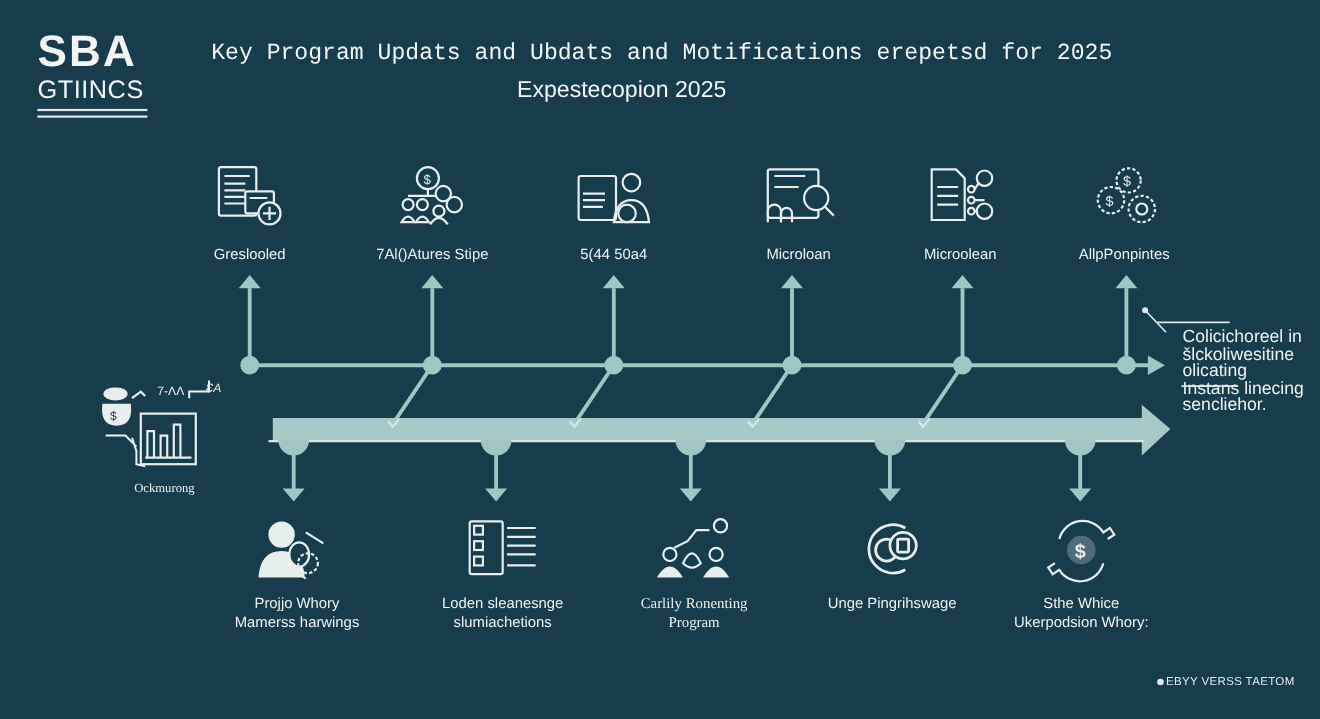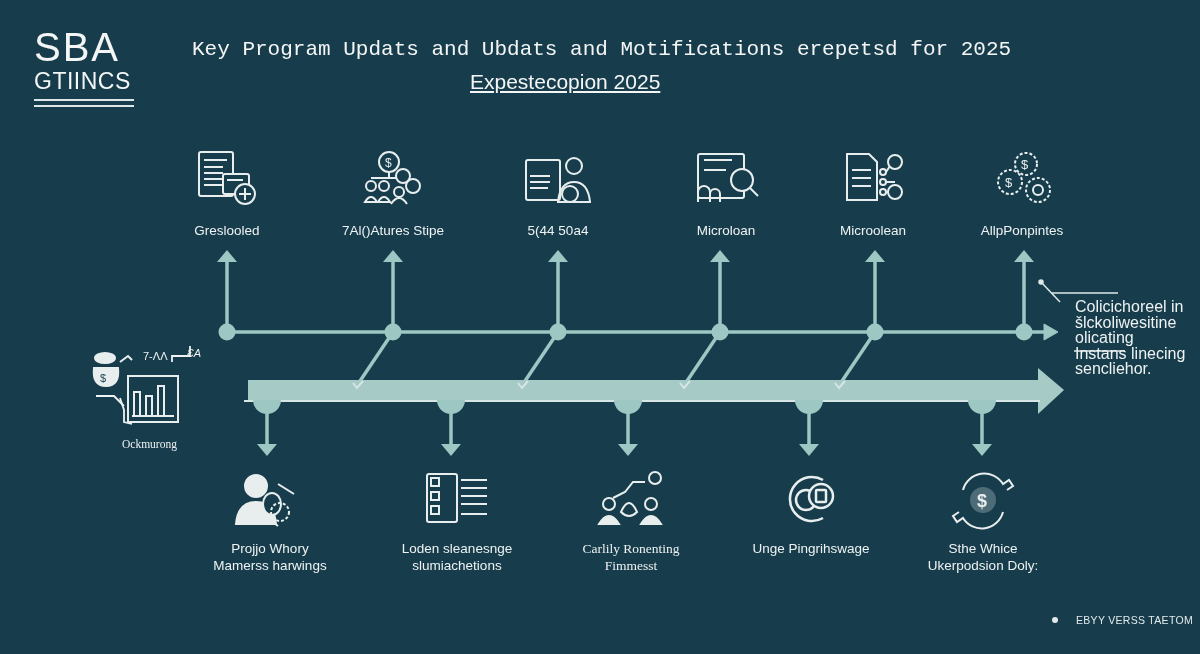--- a/index.html
+++ b/index.html
@@ -4,43 +4,43 @@
 <style>
   * { box-sizing: border-box; margin: 0; padding: 0; }
   html, body { width: 1200px; height: 654px; overflow: hidden; }
   body {
     background: #173d4d;
     font-family: "Liberation Sans", sans-serif;
     color: #f2f5f5;
     position: relative;
   }
   .logo { position: absolute; left: 34px; top: 28px; width: 100px; }
-  .logo-main { font-size: 40px; font-weight: normal; letter-spacing: 2px; line-height: 38px; color: #f4f6f6; }
+  .logo-main { font-size: 40px; font-weight: bold; letter-spacing: 2px; line-height: 38px; color: #f4f6f6; }
   .logo-sub { font-size: 23px; line-height: 26px; letter-spacing: 0.5px; color: #f4f6f6; margin-top: 2px; }
   .logo-rule { height: 2px; background: #dfe6e7; margin-top: 5px; width: 100px; }
   .logo-rule + .logo-rule { margin-top: 4px; }
 
   .title-1 { position: absolute; left: 192px; top: 38px; font-size: 21px; white-space: nowrap; color: #f4f6f6; font-family: Liberation Mono, monospace; }
-  .title-2 { position: absolute; left: 470px; top: 70px; font-size: 21px; white-space: nowrap; color: #f4f6f6; text-decoration: underline; }
+  .title-2 { position: absolute; left: 470px; top: 70px; font-size: 21px; white-space: nowrap; color: #f4f6f6; }
 
   svg.diagram { position: absolute; left: 0; top: 0; }
 
   .node { position: absolute; width: 180px; text-align: center; }
   .node .icon { margin: 0 auto; display: block; }
   .node-label { font-size: 13.5px; color: #eef2f2; line-height: 17px; }
   .top-node .node-label { margin-top: 12px; }
   .bottom-node .node-label { margin-top: 10px; }
 
   .side-note { position: absolute; left: 1075px; top: 299px; width: 120px; font-size: 16px; line-height: 15.5px; color: #eef2f2; }
 
   .left-label { position: absolute; left: 122px; top: 438px; font-size: 11.5px; color: #eef2f2; font-family: Liberation Serif, serif; }
   .left-mini { position: absolute; left: 143px; top: 350px; font-size: 11px; color: #eef2f2; }
   .left-mini2 { position: absolute; left: 187px; top: 347px; font-size: 11px; color: #eef2f2; font-style: italic; }
 
-  .legend { position: absolute; left: 1052px; top: 614px; font-size: 10.5px; color: #e3e9ea; display: flex; align-items: center; gap: 18px; letter-spacing: 0.3px; }
+  .legend { position: absolute; left: 1052px; top: 614px; font-size: 10.5px; color: #e3e9ea; display: flex; align-items: center; gap: 2px; letter-spacing: 0.3px; }
   .legend-dot { width: 6px; height: 6px; border-radius: 50%; background: #e3e9ea; display: inline-block; }
 </style>
 </head>
 <body>
 
 <div class="logo">
   <div class="logo-main">SBA</div>
   <div class="logo-sub">GTIINCS</div>
   <div class="logo-rule"></div>
   <div class="logo-rule"></div>
@@ -282,21 +282,21 @@
       <circle cx="18" cy="34" r="6"></circle>
       <path d="M8,54 q10,-16 20,0 z" fill="#e8eeee"></path>
       <circle cx="60" cy="34" r="6"></circle>
       <path d="M50,54 q10,-16 20,0 z" fill="#e8eeee"></path>
       <path d="M30,42 q8,-18 16,0 q-8,8 -16,0 z"></path>
       <polyline points="22,28 34,22 42,12 54,12"></polyline>
       <circle cx="64" cy="8" r="6"></circle>
     </g>
   </svg>
   <div class="node-label">Carlily Ronenting</div>
-  <div class="node-label" style="margin-top:0">Fimmesst</div>
+  <div class="node-label" style="margin-top:0">Program</div>
 </div>
 
 <div class="node bottom-node" style="left:721px; top:470px;">
   <svg class="icon" width="80" height="60" viewBox="0 0 80 60">
     <g fill="none" stroke="#e8eeee" stroke-width="2.5">
       <path d="M52,10 a22,22 0 1 0 0,38"></path>
       <circle cx="35" cy="30" r="10"></circle>
       <circle cx="50" cy="26" r="12" fill="#173d4d"></circle>
       <rect x="45" y="20" width="10" height="12" rx="1"></rect>
     </g>
@@ -307,21 +307,21 @@
 <div class="node bottom-node" style="left:893px; top:470px;">
   <svg class="icon" width="80" height="60" viewBox="0 0 80 60">
     <g fill="none" stroke="#e8eeee" stroke-width="2">
       <path d="M20,20 a22,22 0 0 1 40,-6 l6,-4 l4,6 l-6,4"></path>
       <path d="M60,42 a22,22 0 0 1 -40,6 l-6,4 l-4,-6 l6,-4"></path>
       <circle cx="40" cy="30" r="13" fill="#4e6c77" stroke="none"></circle>
       <text x="34" y="37" font-size="18" font-weight="bold" fill="#e8eeee" stroke="none" font-family="Liberation Sans, sans-serif">$</text>
     </g>
   </svg>
   <div class="node-label">Sthe Whice</div>
-  <div class="node-label" style="margin-top:0">Ukerpodsion Doly:</div>
+  <div class="node-label" style="margin-top:0">Ukerpodsion Whory:</div>
 </div>
 
 <svg style="position:absolute; left:90px; top:352px;" width="95" height="80" viewBox="0 0 95 80">
   <g fill="#e8eeee" stroke="#e8eeee" stroke-width="2">
     <ellipse cx="15" cy="6" rx="10" ry="5"></ellipse>
     <path d="M4,16 q-2,18 12,18 q14,0 12,-18 z"></path>
     <text x="10" y="30" font-size="11" fill="#173d4d" stroke="none" font-family="Liberation Sans, sans-serif">$</text>
     <path d="M30,10 l8,-6 l4,4" fill="none"></path>
     <rect x="38" y="24" width="50" height="46" fill="none"></rect>
     <polyline points="44,64 44,40 50,40 50,64" fill="none"></polyline>

